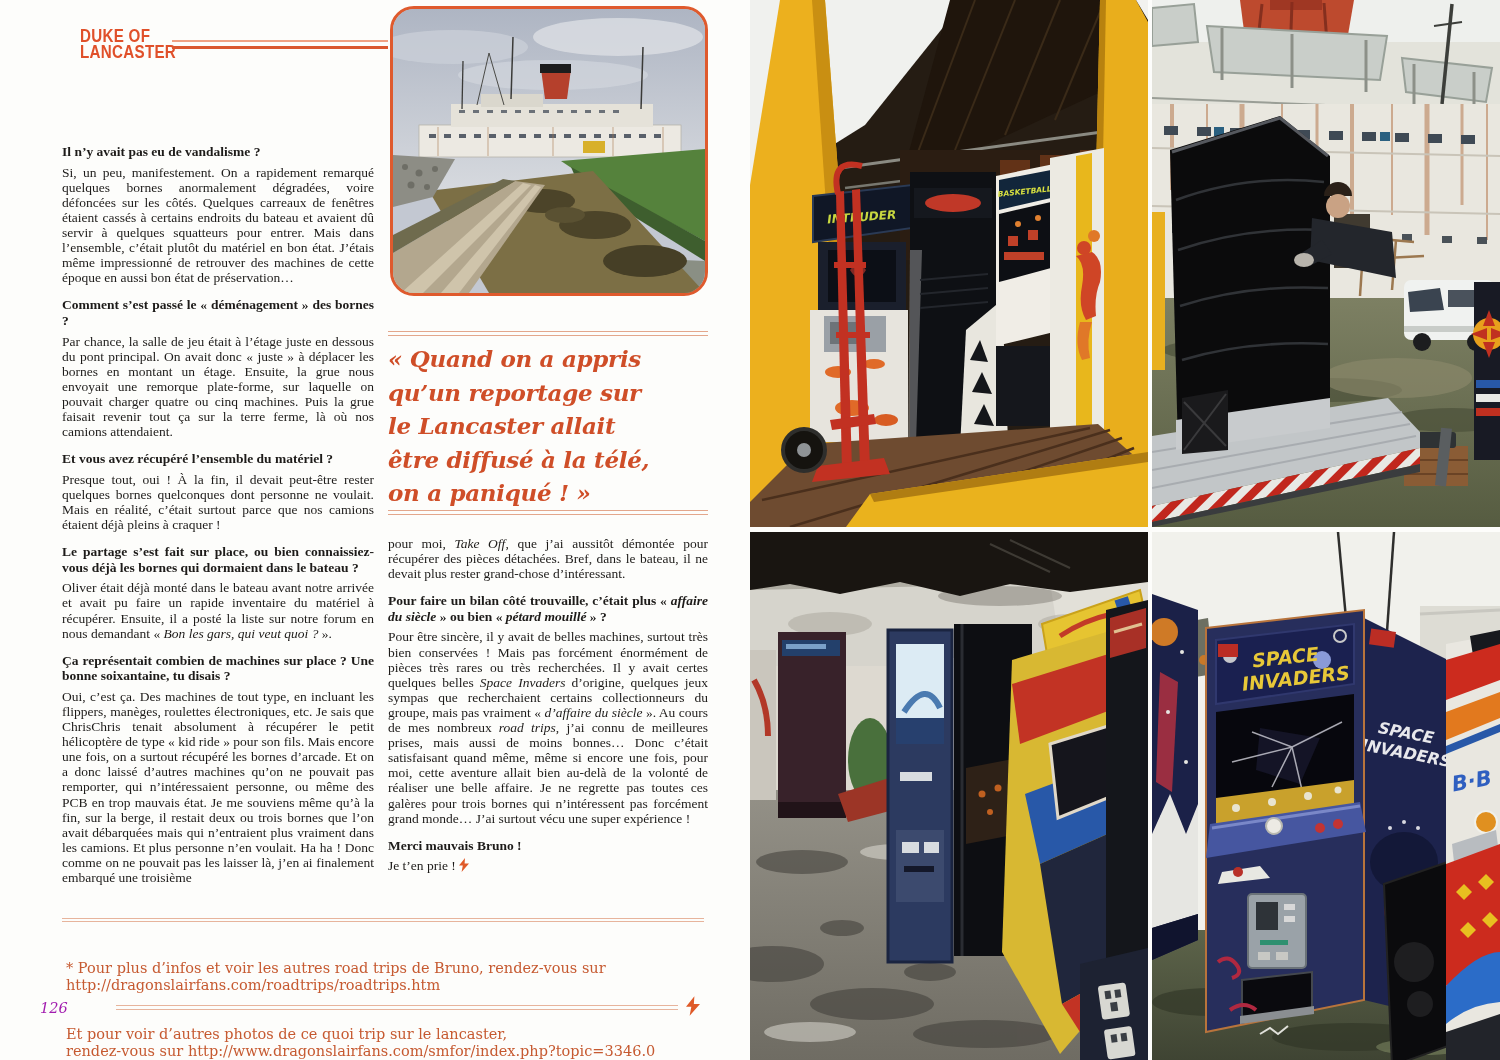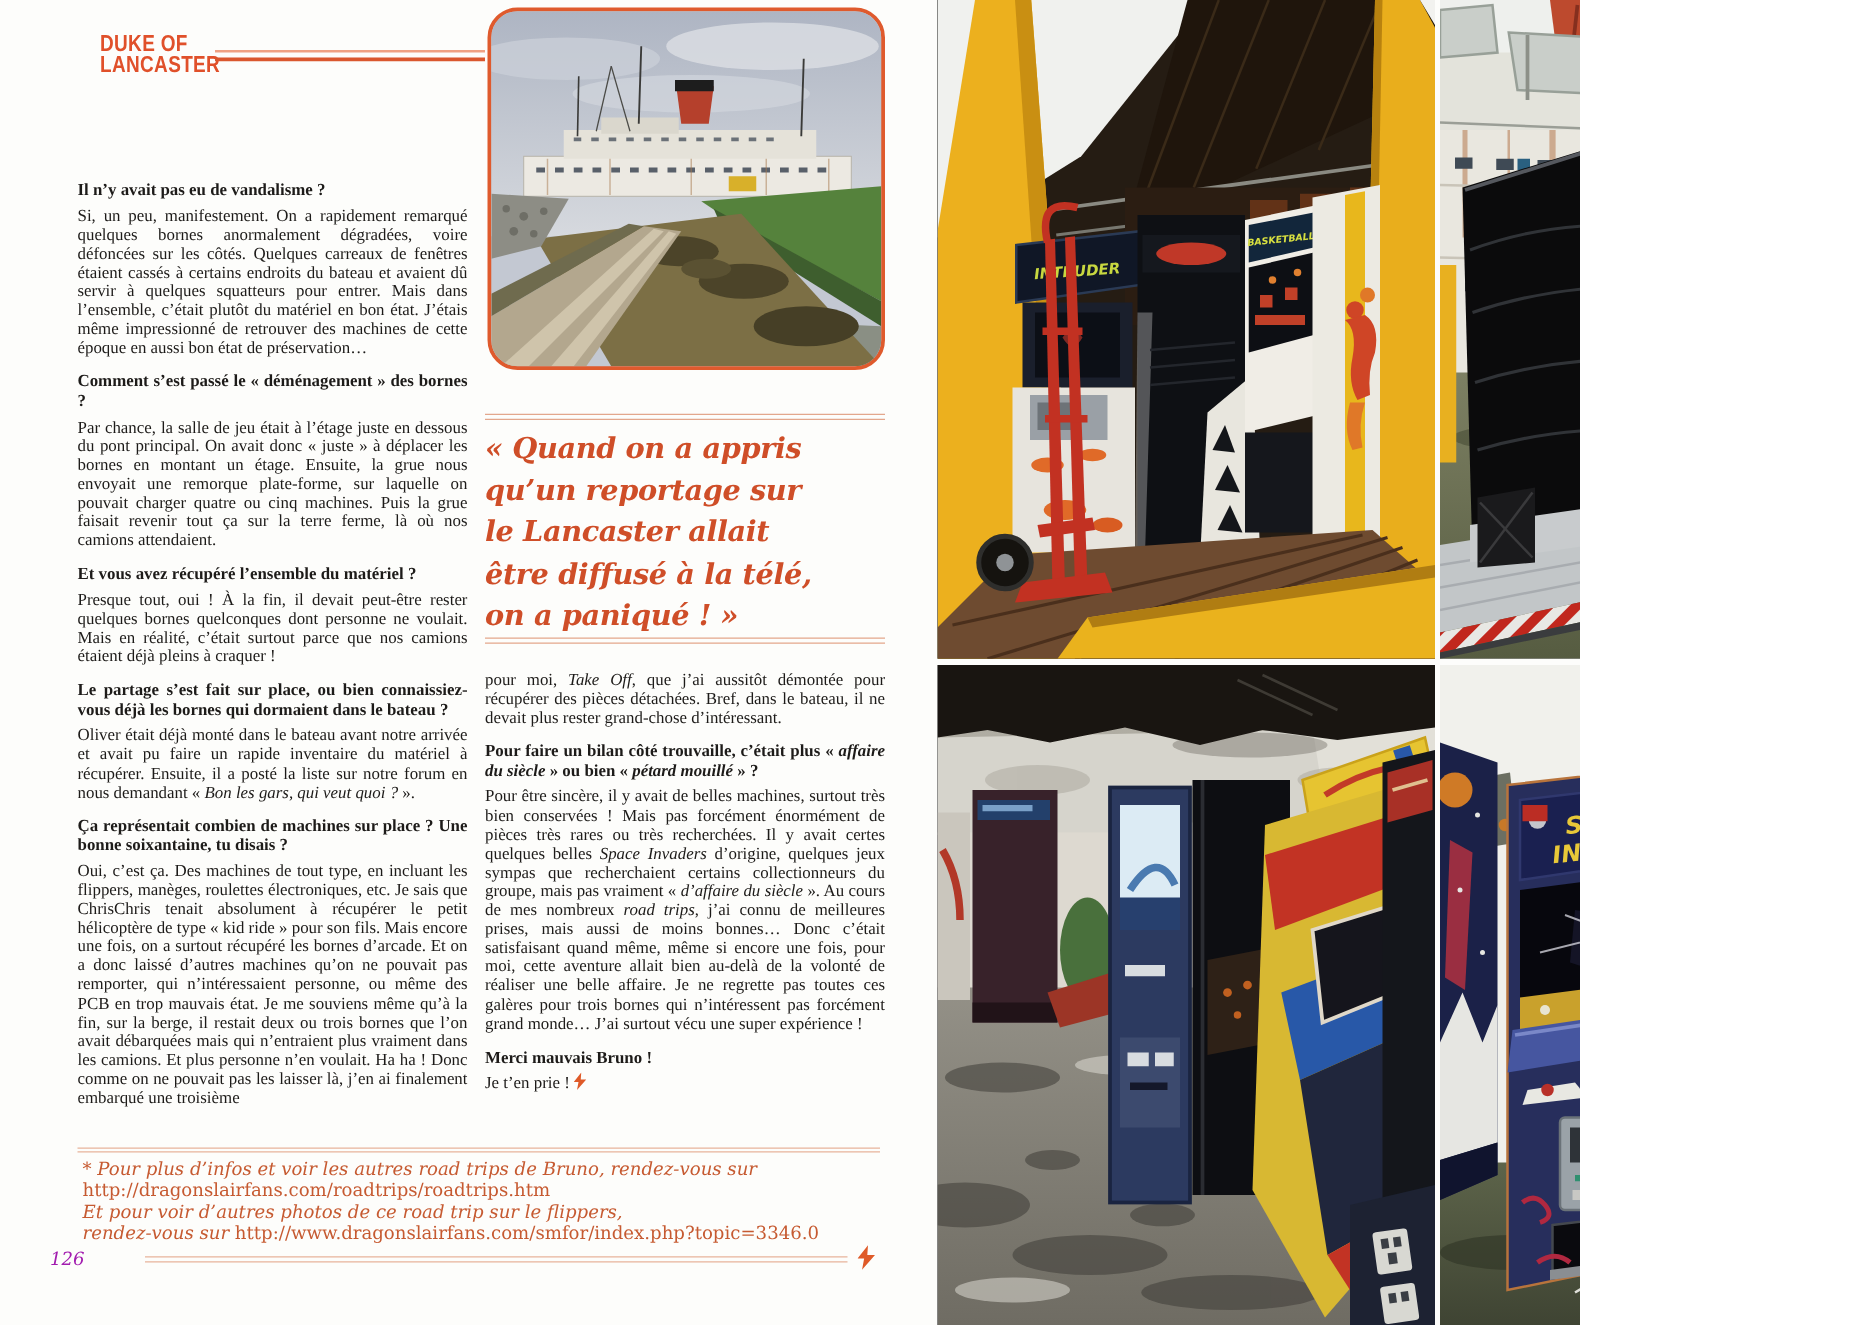--- a/index.html
+++ b/index.html
@@ -1,16 +1,16 @@
 <!DOCTYPE html>
 <html><head>
 <meta charset="utf-8">
 <style>
   html,body{margin:0;padding:0;background:#ffffff;}
-  #page{position:relative;width:1264px;height:1060px;background:#fdfdfb;overflow:hidden;
+  #page{position:relative;width:1500px;height:1060px;background:#fdfdfb;overflow:hidden;
         font-family:"Liberation Serif", serif;color:#1d1b19;}
   
   .masthead{position:absolute;left:80px;top:27px;color:#e0502a;
             font-family:"Liberation Sans", sans-serif;font-weight:900;
             font-size:16.5px;line-height:15px;letter-spacing:.3px;
             transform:scale(.92,1.12);transform-origin:left top;}
   .mast-rule{position:absolute;left:172px;top:40px;width:216px;height:4px;
              border-top:2px solid #efa183;border-bottom:3px solid #da572e;}
   
   .col{position:absolute;width:312px;font-size:13.5px;line-height:15.1px;text-align:justify;}
@@ -30,21 +30,21 @@
   #quote-rule-top{top:331px;} #quote-rule-bottom{top:510px;}
   .pull-quote{position:absolute;left:388px;top:342px;width:320px;
               font-family:"DejaVu Serif", serif;font-style:italic;font-weight:bold;
               font-size:23px;line-height:33.5px;color:#cf4e28;letter-spacing:-.3px;}
   .pull-quote span{display:block;}
   
   .footnote-rule{position:absolute;left:62px;top:918px;width:642px;height:2px;
                  border-top:1px solid #e7b49c;border-bottom:1px solid #e7b49c;}
   .footnote{position:absolute;left:66px;top:928px;width:640px;color:#c65a31;
             font-family:"DejaVu Serif", serif;font-size:14.5px;line-height:17px;}
-  .fn-i{font-style:italic;}
+  .fn-i{margin-top:32px;}
   .page-num{position:absolute;left:40px;top:1000px;color:#a21caf;
             font-family:"DejaVu Serif", serif;font-style:italic;font-size:14.5px;}
   .footer-rule{position:absolute;left:116px;top:1005px;width:562px;height:3px;
                border-top:1px solid #e7b49c;border-bottom:1px solid #e7b49c;}
   .bolt{position:absolute;left:686px;top:996px;width:14px;height:20px;}
   .inline-bolt{display:inline-block;width:10px;height:14px;vertical-align:-2px;margin-left:3px;}
   
   .photo{position:absolute;overflow:hidden;background:#111;}
   .photo svg{display:block;width:100%;height:100%;}
   #photo-truck{left:750px;top:0;width:398px;height:527px;}
@@ -183,21 +183,21 @@
     <p class="q">Merci mauvais Bruno !</p>
     <p class="a"><span>Je t’en prie !</span><svg class="inline-bolt" viewBox="0 0 10 14">
           <polygon points="6,0 0,7.5 3.8,7.5 2.6,14 10,5.5 5.6,5.5" fill="#df5a28"></polygon>
         </svg></p>
   </div>
 
   <div class="footnote-rule"></div>
   <div class="footnote">
     <div class="fn-i">* Pour plus d’infos et voir les autres road trips de Bruno, rendez-vous sur</div>
     <div>http://dragonslairfans.com/roadtrips/roadtrips.htm</div>
-    <div class="fn-i">Et pour voir d’autres photos de ce road trip sur le flippers,</div>
+    <div class="fn-i">Et pour voir d’autres photos de ce quoi trip sur le lancaster,</div>
     <div><span class="fn-i">rendez-vous sur </span><span>http://www.dragonslairfans.com/smfor/index.php?topic=3346.0</span></div>
   </div>
 
   <div class="page-num">126</div>
   <div class="footer-rule"></div>
   <svg class="bolt" viewBox="0 0 10 14">
       <polygon points="6,0 0,7.5 3.8,7.5 2.6,14 10,5.5 5.6,5.5" fill="#df5a28"></polygon>
     </svg>
 
   <div class="photo" id="photo-truck">

